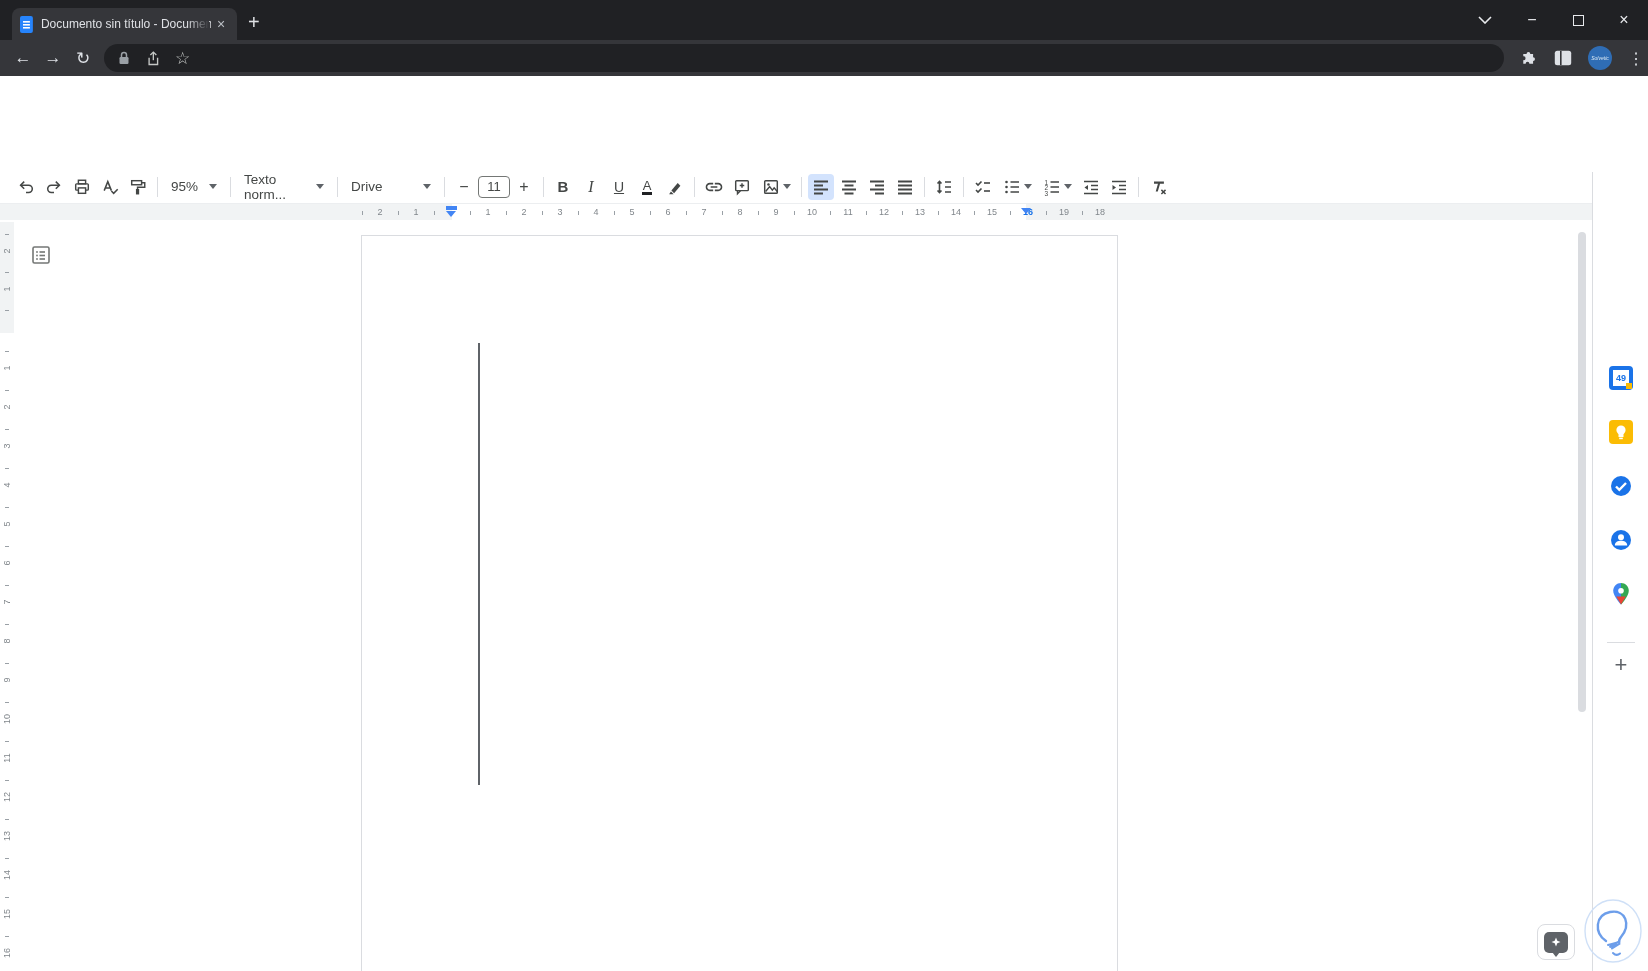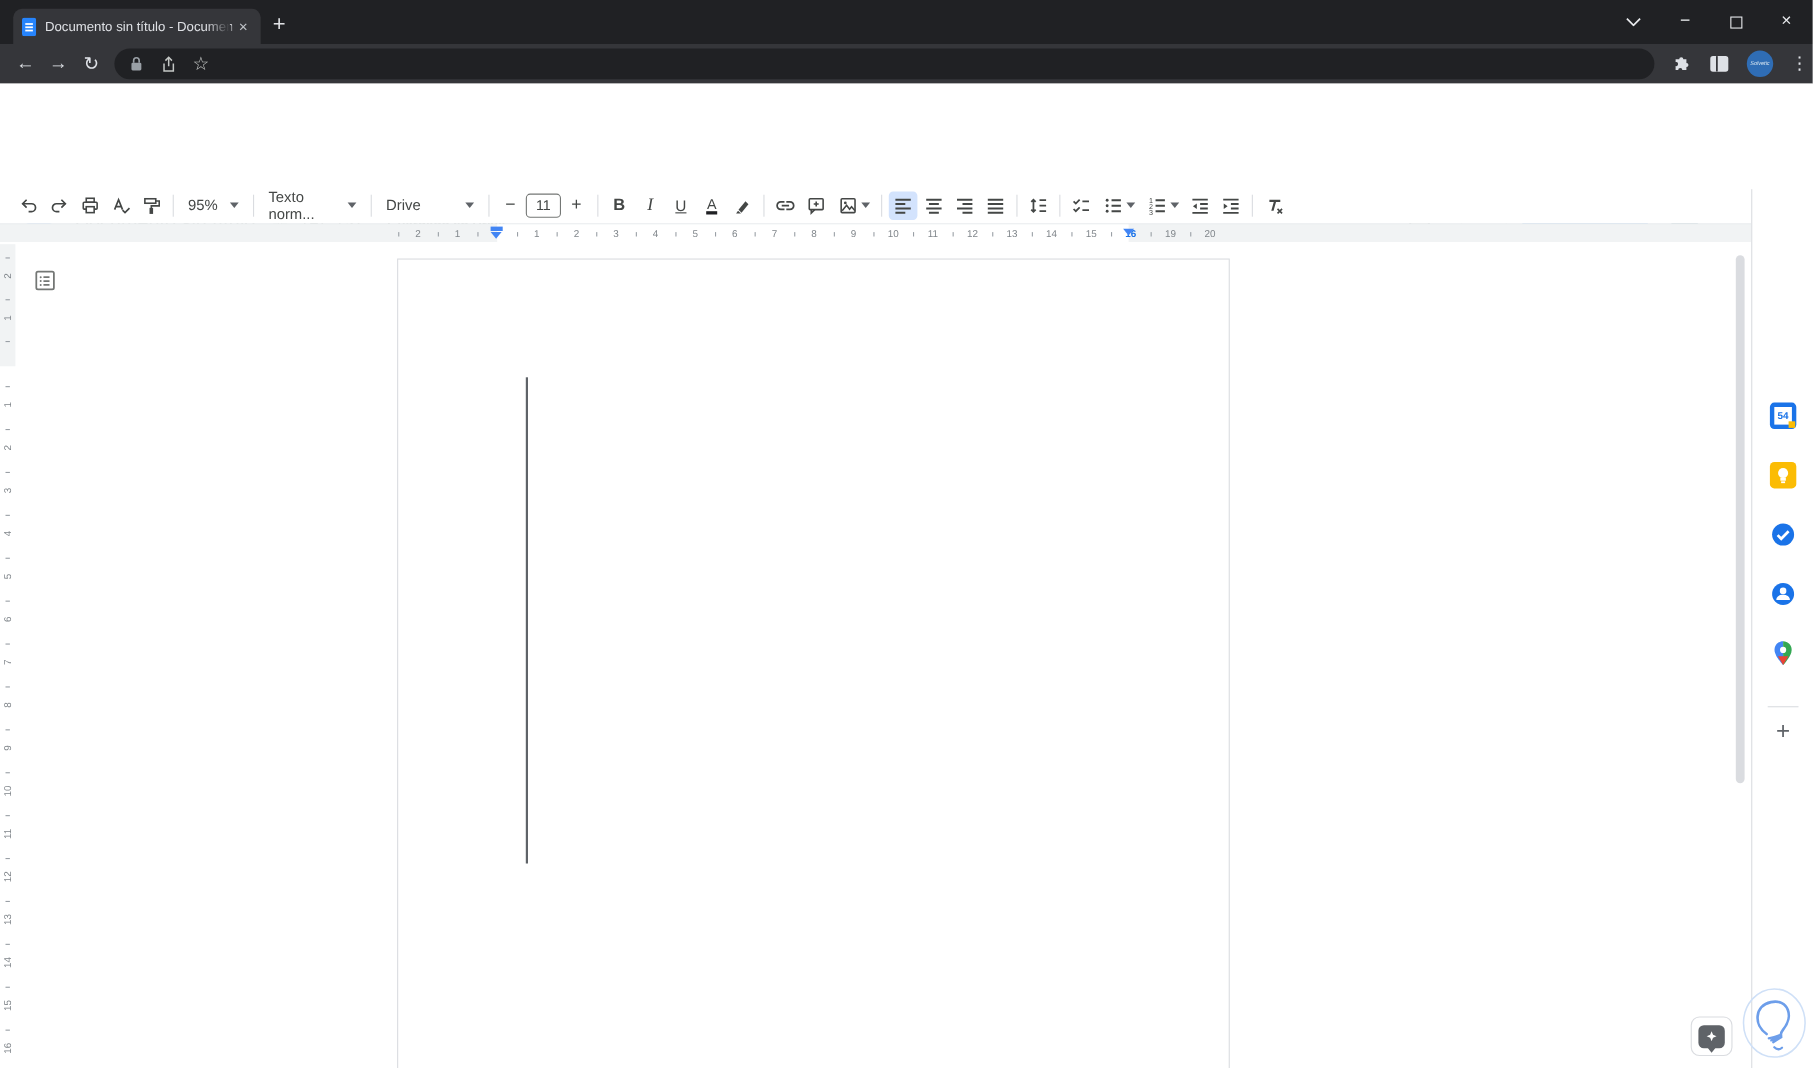--- a/index.html
+++ b/index.html
@@ -455,21 +455,21 @@
       <span class="hnum" style="left: 920px;">13</span>
       <span class="htick" style="left: 938px;"></span>
       <span class="hnum" style="left: 956px;">14</span>
       <span class="htick" style="left: 974px;"></span>
       <span class="hnum" style="left: 992px;">15</span>
       <span class="htick" style="left: 1010px;"></span>
       <span class="hnum blue" style="left: 1028px;">16</span>
       <span class="htick" style="left: 1046px;"></span>
       <span class="hnum" style="left: 1064px;">19</span>
       <span class="htick" style="left: 1082px;"></span>
-      <span class="hnum" style="left: 1100px;">20</span>
+      <span class="hnum" style="left: 1100px;">18</span>
     </div>
   <div id="indent-marker">
       <div class="bar"></div>
       <div class="tri"></div>
     </div>
   <div id="right-indent"></div>
 </div>
 
 <div id="content" class="abs"></div>
 <div id="vruler" class="abs">
@@ -534,21 +534,21 @@
 <div id="explore-btn" class="abs">
   <div id="explore-badge">
     <svg width="12" height="12" viewBox="0 0 24 24">
         <polygon points="12,3 14.6,9.4 21,12 14.6,14.6 12,21 9.4,14.6 3,12 9.4,9.4" fill="#fff"></polygon>
       </svg>
   </div>
 </div>
 
 <div id="side-panel" class="abs">
   <span class="sp-ic" style="top:194px" id="cal-icon">
-    <span id="cal-inner">54</span>
+    <span id="cal-inner">49</span>
       <span id="cal-corner"></span>
   </span>
   <span class="sp-ic" style="top:248px" id="keep-icon">
     <svg width="24" height="24" viewBox="0 0 24 24">
         <circle cx="12" cy="10" r="4.6" fill="#fff"></circle>
         <rect x="9.5" y="14" width="5" height="3" fill="#fff"></rect>
         <rect x="10.2" y="17.6" width="3.6" height="1.6" fill="#fff"></rect>
       </svg>
   </span>
   <span class="sp-ic" style="top:302px">

